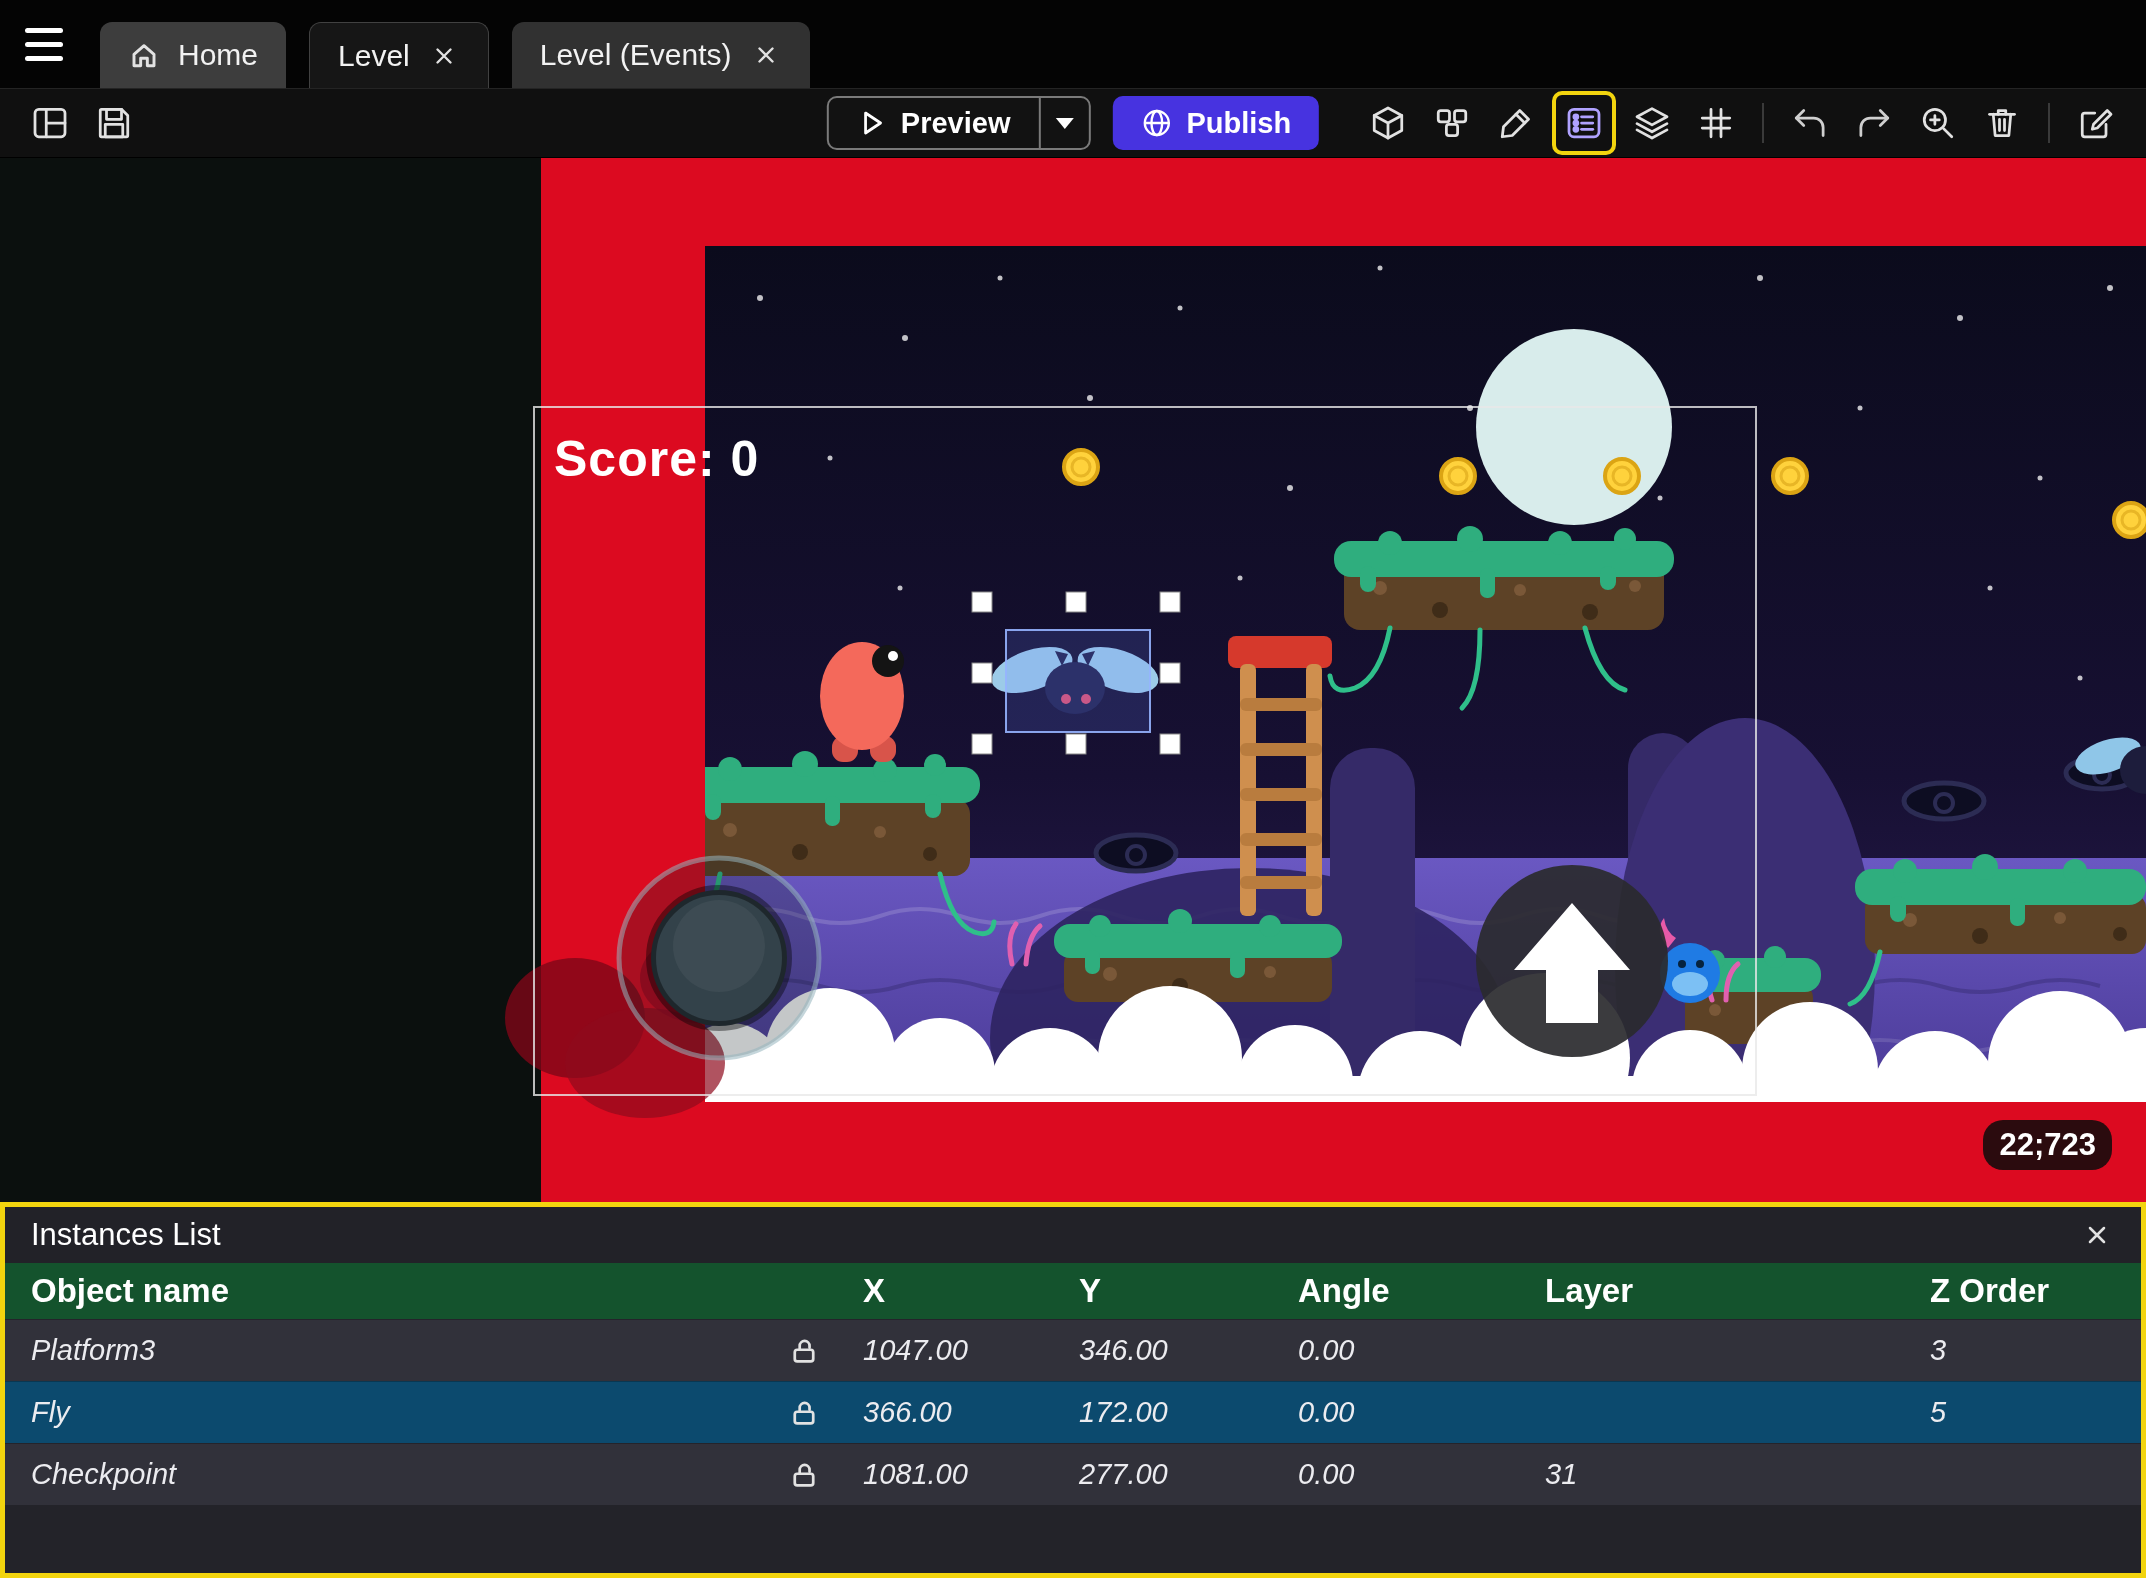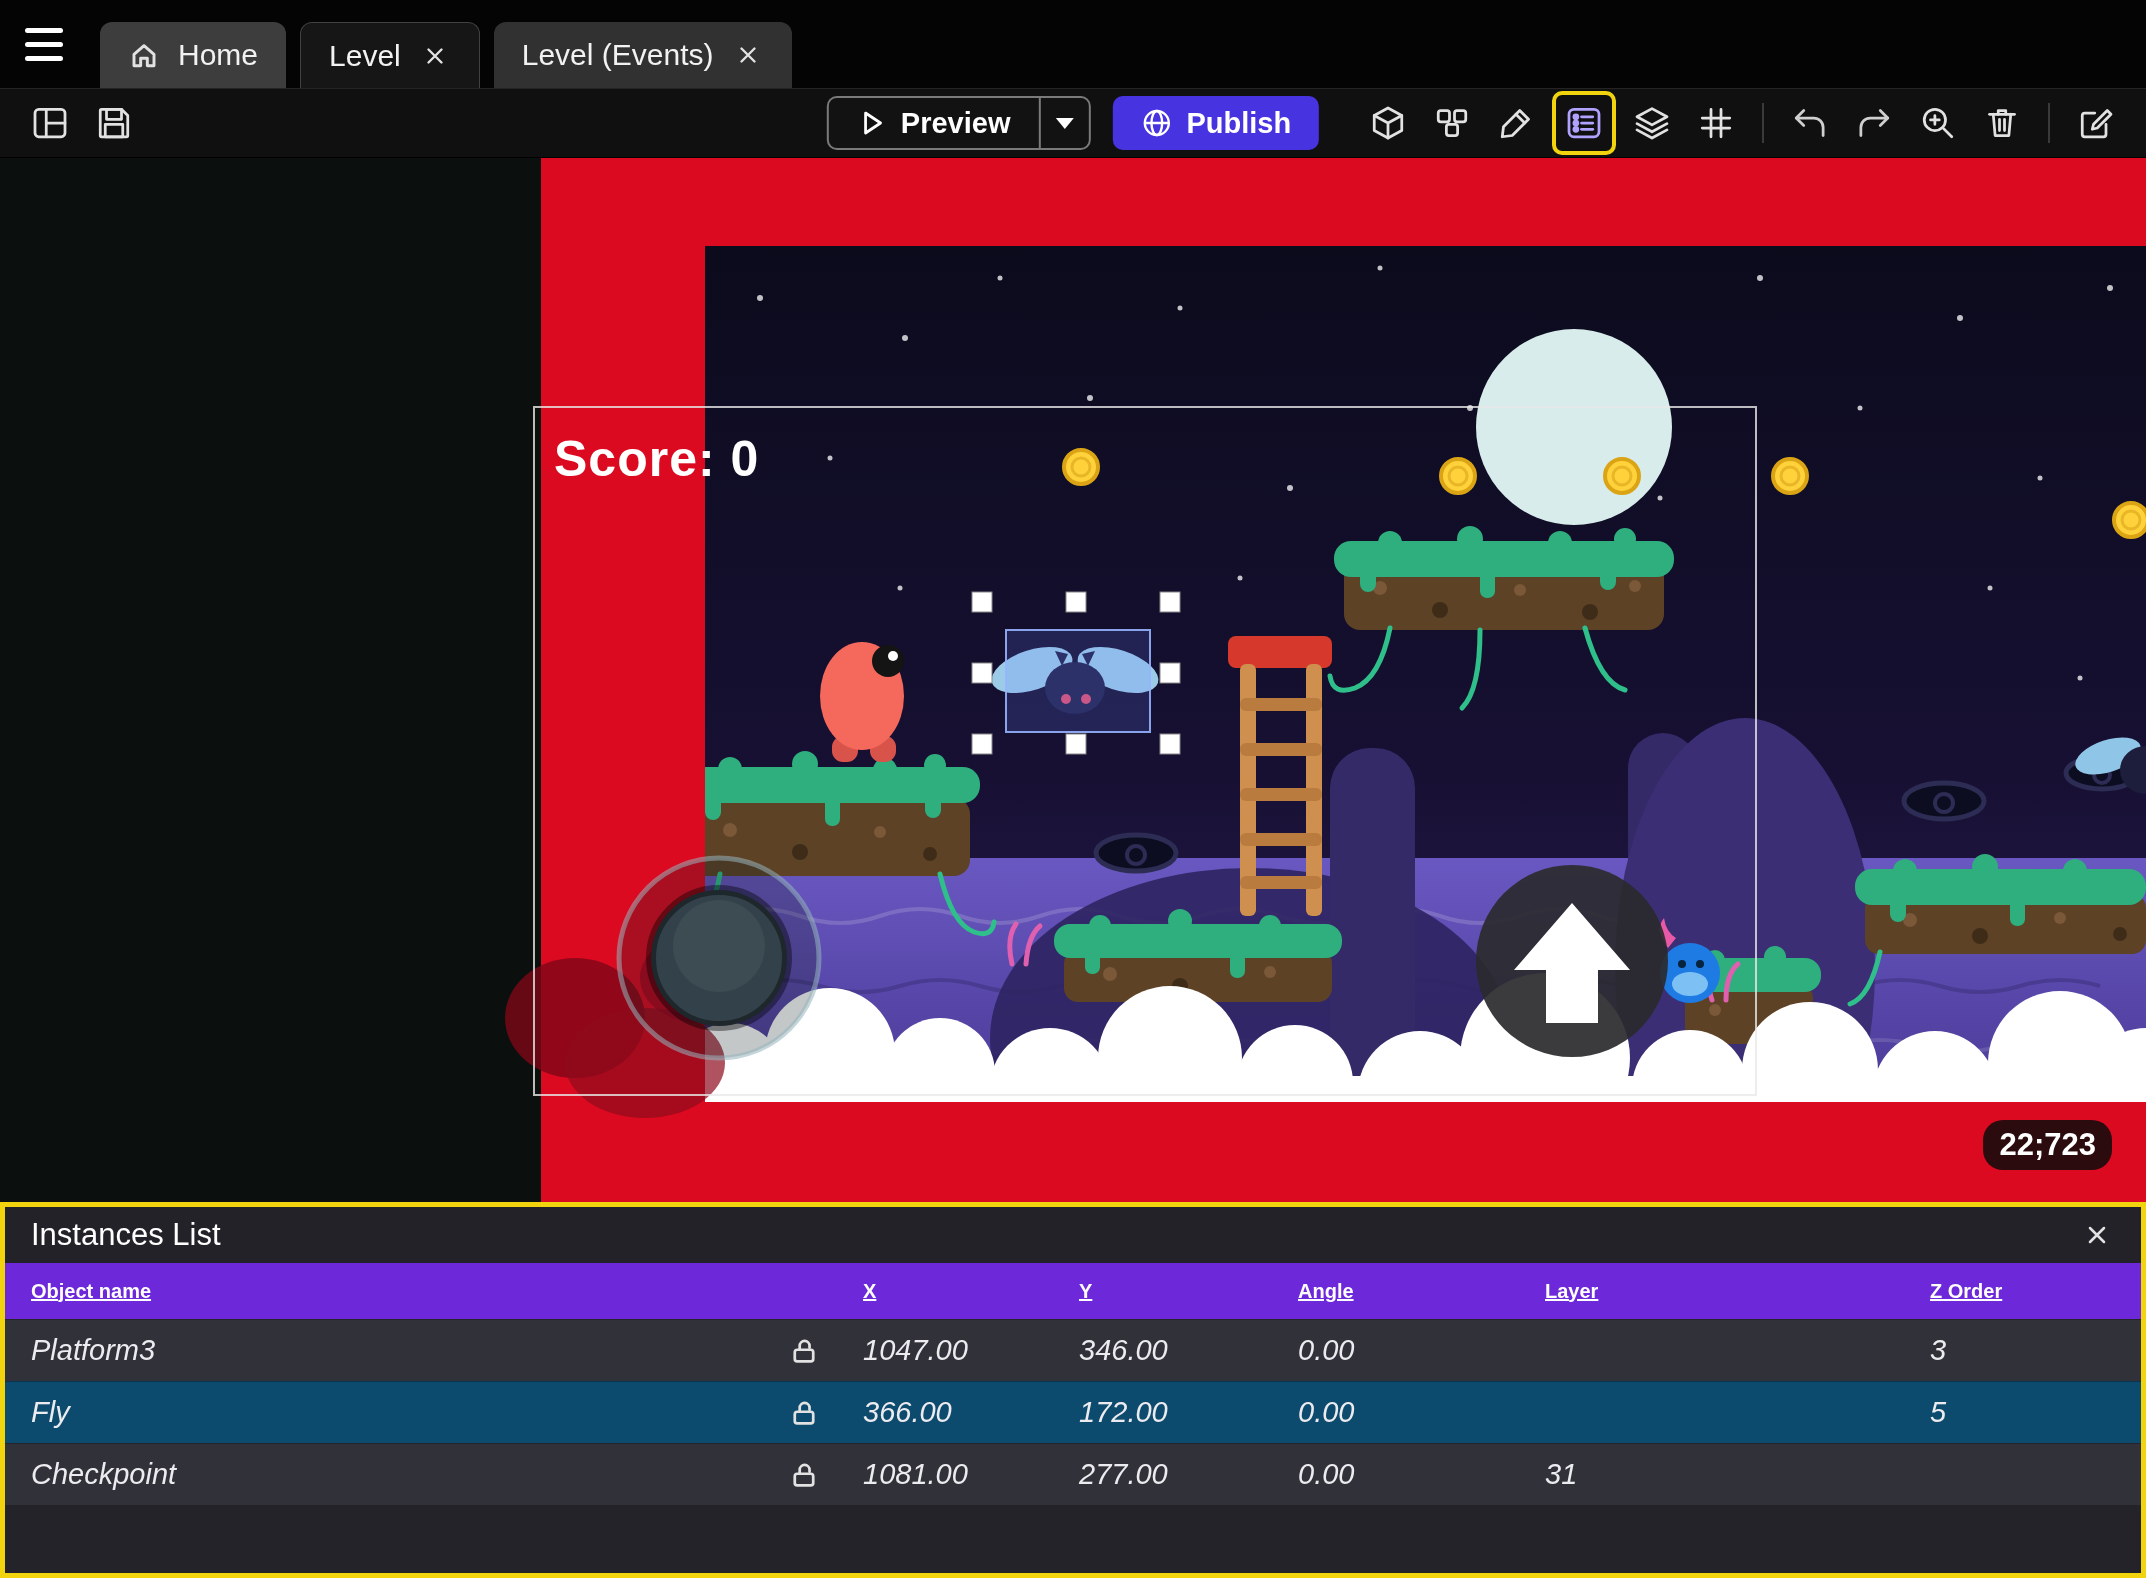--- a/index.html
+++ b/index.html
@@ -5,21 +5,21 @@
   * { margin:0; padding:0; box-sizing:border-box; }
   html,body { width:2146px; height:1578px; }
   body { background:#000; font-family:"Liberation Sans", sans-serif; color:#eee; overflow:hidden; }
   #app { position:relative; width:2146px; height:1578px; display:flex; flex-direction:column; }
 
   
   .tabbar { height:88px; background:#040404; display:flex; align-items:flex-end; padding-left:14px; flex:none; }
   .hamburger { width:60px; height:60px; align-self:center; display:flex; flex-direction:column; justify-content:center; gap:9px; padding:0 11px; cursor:pointer; }
   .hamburger span { display:block; width:38px; height:5px; border-radius:3px; background:#fff; }
   .tab { height:66px; display:flex; align-items:center; gap:18px; padding:0 28px; border-radius:12px 12px 0 0;
-         font-size:30px; color:#f2f2f2; margin-left:14px; cursor:pointer; }
+         font-size:30px; color:#f2f2f2; margin-left:23px; cursor:pointer; }
   .tab.home { background:#3d3d3d; margin-left:26px; }
   .tab.active { background:#161616; border:1px solid #414141; border-bottom:none; }
   .tab.events { background:#313131; }
   .tab .close { width:32px; height:32px; display:flex; align-items:center; justify-content:center; cursor:pointer; }
 
   
   .toolbar { height:70px; background:#101010; border-top:1px solid #242424; border-bottom:1px solid #000;
              display:flex; align-items:center; padding:0 22px; position:relative; flex:none; }
   .tgroup { display:flex; align-items:center; gap:8px; }
   .tgroup.right { margin-left:auto; }
@@ -44,21 +44,21 @@
   .coords { position:absolute; right:34px; top:962px; background:rgba(12,12,12,0.85); color:#fff;
             font-weight:bold; font-size:31px; padding:7px 16px; border-radius:20px;margin-left:28px; }
   .score-txt { font-size:50px; font-weight:bold; fill:#ffffff; font-family:"Liberation Sans", sans-serif; letter-spacing:1px; }
 
   
   .panel { height:376px; width:2146px; background:#232329; border:5px solid #f2d40e; display:flex; flex-direction:column; flex:none; }
   .panel-head { height:56px; display:flex; align-items:center; justify-content:space-between; padding:12px 26px; background:#222228; flex:none; }
   .panel-title { font-size:31px; color:#fff; font-weight:500; }
   .panel-close { width:36px; height:36px; display:flex; align-items:center; justify-content:center; cursor:pointer; }
   .grid { display:grid; grid-template-columns:740px 118px 216px 219px 247px 385px 1fr; align-items:center; }
-  .thead { height:56px; background:#6d28d9; font-weight:bold; color:#fff; font-size:20px; flex:none;text-decoration:underline; }
+  .thead { height:56px; background:#14532d; font-weight:bold; color:#fff; font-size:33px; flex:none; }
   .irow { height:62px; font-size:29px; color:#ececf0; background:#31313a; border-top:1px solid rgba(0,0,0,0.25); flex:none; cursor:pointer;font-style:italic; }
   .irow.hl { background:#0c4a6e; }
   .c-name { padding-left:26px; }
   .c-lock { display:flex; justify-content:center; }
   .search { flex:1; display:flex; align-items:center; gap:22px; padding:0 26px; background:#1a1a20; }
   .search input { flex:1; background:transparent; border:none; outline:none; color:#d6d6da; font-size:31px; font-family:inherit; }
   .search input::placeholder { color:#8b8b94; }
 </style>
 </head>
 <body>

